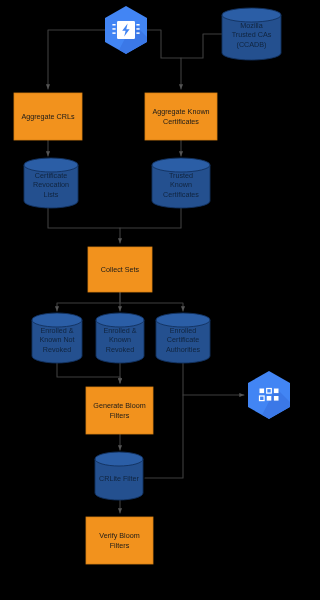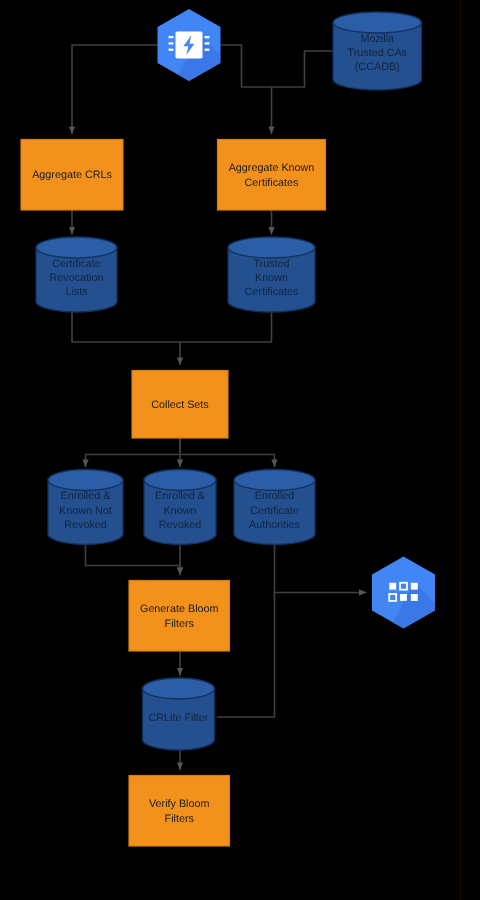--- a/index.html
+++ b/index.html
@@ -11,21 +11,21 @@
   body {
     width: 307px;
     height: 600px;
     overflow: hidden;
     font-family: "Liberation Sans", sans-serif;
   }
   #diagram-root {
     position: relative;
     width: 307px;
     height: 600px;
-    background: #c2410c;
+    background: #f0abfc;
   }
   svg#flowchart {
     display: block;
     width: 307px;
     height: 600px;
     background: #000000;
   }
   .node-label {
     font-family: "Liberation Sans", sans-serif;
     font-size: 7.2px;

